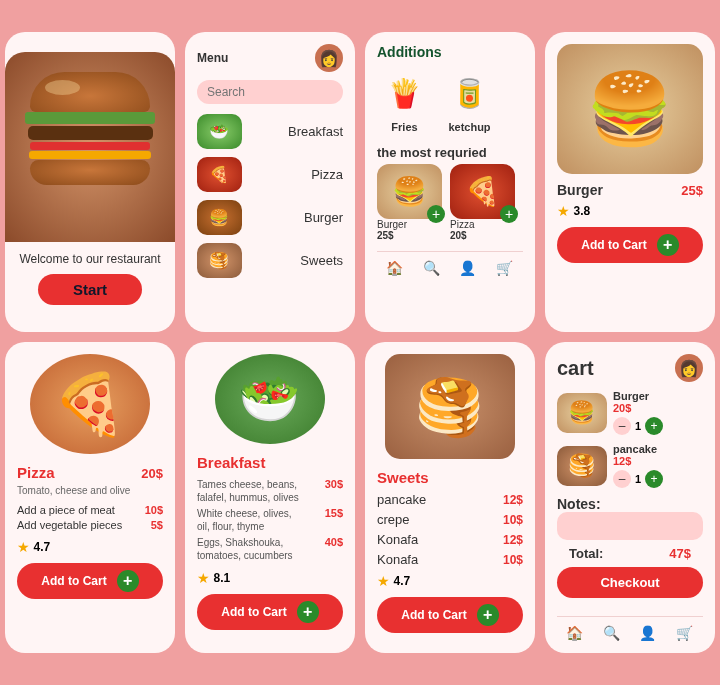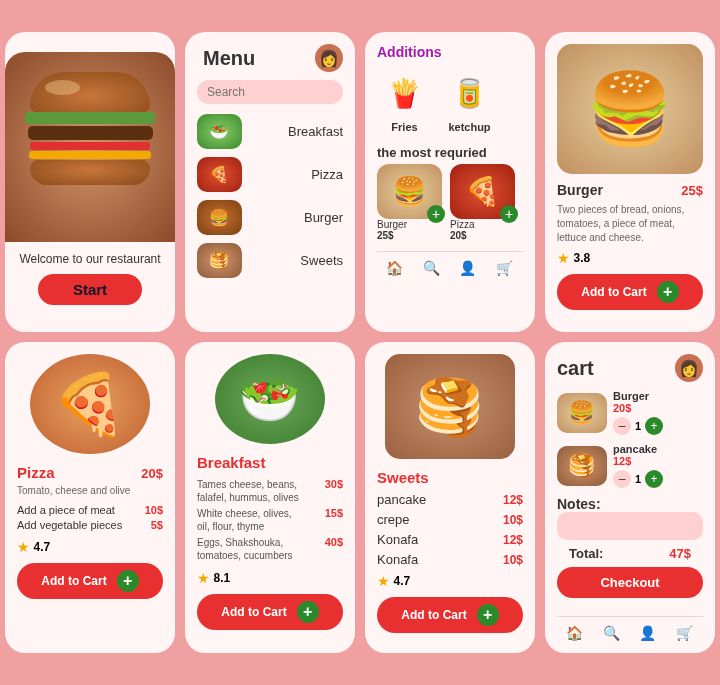--- a/index.html
+++ b/index.html
@@ -85,40 +85,40 @@
       padding: 7px 35px;
       font-size: 15px;
       font-weight: bold;
       cursor: pointer;
       margin-bottom: 19px;
     }
 
     
     .card-menu { min-height: 300px; }
     .menu-header { display: flex; justify-content: space-between; align-items: center; margin-bottom: 8px; }
-    .menu-title { font-size: 20px; font-weight: bold; color: #333; margin-left: 6px; }
+    .menu-title { font-size: 12px; font-weight: bold; color: #333; }
     .avatar { width: 28px; height: 28px; border-radius: 50%; background: #c87050; overflow: hidden; display: flex; align-items: center; justify-content: center; }
     .avatar-img { font-size: 16px; }
     .search-bar {
       display: flex; align-items: center;
       background: #ffd0d0; border-radius: 15px;
       padding: 5px 10px; margin-bottom: 10px;
     }
     .search-bar input {
       border: none; background: transparent; font-size: 12px; flex: 1; outline: none; color: #666;
     }
     .menu-item {
       display: flex; align-items: center; justify-content: space-between;
       margin-bottom: 8px; cursor: pointer;
     }
     .menu-item-label { font-size: 13px; color: #333; font-weight: 500; }
 
     
     .card-additions { min-height: 300px; }
-    .additions-title { font-size: 14px; font-weight: bold; color: #a21caf; margin-bottom: 8px; }
+    .additions-title { font-size: 14px; font-weight: bold; color: #14532d; margin-bottom: 8px; }
     .additions-row { display: flex; gap: 10px; margin-bottom: 12px; }
     .addition-item { display: flex; flex-direction: column; align-items: center; }
     .addition-img { width: 55px; height: 50px; border-radius: 10px; display: flex; align-items: center; justify-content: center; font-size: 24px; }
     .addition-name { font-size: 11px; font-weight: bold; color: #333; margin-top: 3px; }
     .most-required { font-size: 13px; font-weight: bold; color: #333; margin: 4px 0; }
     .most-items { display: flex; gap: 8px; }
     .most-item { position: relative; }
     .most-item-img {
       width: 65px; height: 55px; border-radius: 12px;
       display: flex; align-items: center; justify-content: center; font-size: 28px;
@@ -358,21 +358,20 @@
   </div>
 
   <div class="card card-detail">
     <div class="detail-food-img bg-burger">
       <span style="font-size:70px;">🍔</span>
     </div>
     <div class="detail-header">
       <span class="detail-name">Burger</span>
       <span class="detail-price">25$</span>
     </div>
-    <div class="detail-desc">Two pieces of bread, onions, tomatoes, a piece of meat, lettuce and cheese.</div>
     <div class="rating">
       <span class="star">★</span>
       <span class="rating-val">3.8</span>
     </div>
     <button class="add-cart-btn">
       <span>Add  to Cart</span>
       <span class="add-cart-plus">+</span>
     </button>
   </div>
 

